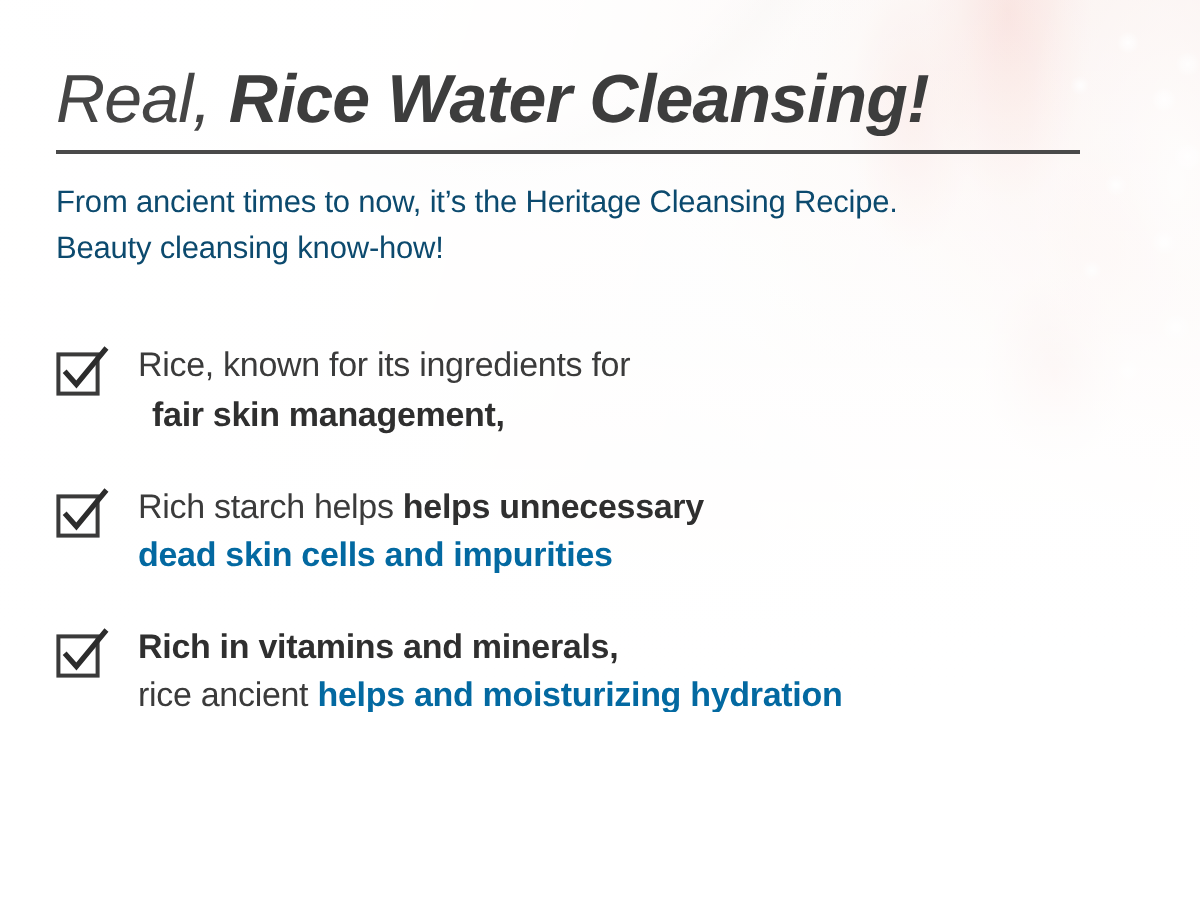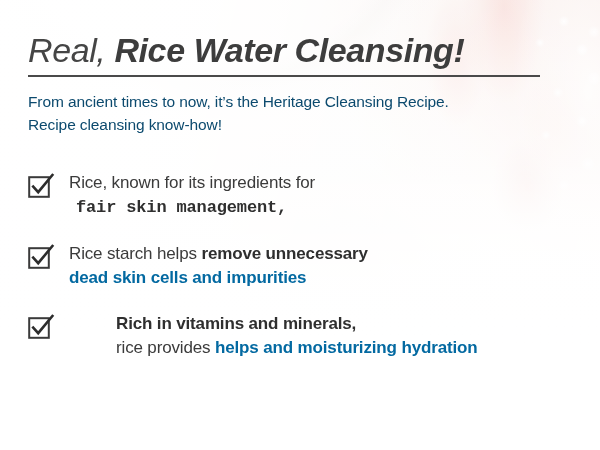--- a/index.html
+++ b/index.html
@@ -164,41 +164,41 @@
     margin: 0;
     padding: 0;
     list-style: none;
     padding-top: 34px;
   }
   .point {
     display: flex;
     align-items: flex-start;
     margin-bottom: 21px;
   }
-  .point:last-child { margin-bottom: 0; gap: 47px; }
+  .point:last-child { margin-bottom: 0; }
 
   .checkbox {
     flex: 0 0 auto;
     width: 26px;
     height: 26px;
     margin-top: 2px;
     margin-right: 15px;
     position: relative;
   }
   .checkbox svg { display: block; overflow: visible; }
 
   .point-text {
     font-size: 17px;
     line-height: 1.45;
     color: #3b3b3b;
     letter-spacing: -0.15px;
   }
   .point-text .b { font-weight: 700; color: #2f2f2f; }
   .point-text .pink { font-weight: 700; color: #0369a1; }
-  .line-indent { display: block; padding-left: 7px; font-family: Liberation Mono, monospace; }
+  .line-indent { display: block; padding-left: 7px; }
   .line { display: block; }
 </style>
 </head>
 <body>
 
 <div class="banner">
 
   <div class="photo">
     <div class="photo-layer ph-wash"></div>
     <div class="photo-layer ph-bowl"></div>
@@ -209,21 +209,21 @@
     <div class="photo-layer ph-veil-v"></div>
   </div>
 
   <div class="content">
 
     <h1 class="headline"><span>Real,</span><span class="strong"> Rice Water Cleansing!</span></h1>
     <div class="headline-rule"></div>
 
     <p class="subhead">
       <span class="line">From ancient times to now, it’s the Heritage Cleansing Recipe.</span>
-      <span class="line">Recipe cleansing know-how!</span>
+      <span class="line">Beauty cleansing know-how!</span>
     </p>
 
     <ul class="points">
 
       <li class="point">
         <span class="checkbox">
           <svg width="26" height="26" viewBox="0 0 26 26" aria-hidden="true">
             <rect x="1.2" y="4.2" width="19.6" height="19.6" fill="none" stroke="#3a3a3a" stroke-width="2"></rect>
             <path d="M5.2 13.6 L10.2 19.2 L24.4 2.0" fill="none" stroke="#2c2c2c" stroke-width="2.6" stroke-linecap="square" stroke-linejoin="miter"></path>
           </svg>
@@ -235,33 +235,33 @@
       </li>
 
       <li class="point">
         <span class="checkbox">
           <svg width="26" height="26" viewBox="0 0 26 26" aria-hidden="true">
             <rect x="1.2" y="4.2" width="19.6" height="19.6" fill="none" stroke="#3a3a3a" stroke-width="2"></rect>
             <path d="M5.2 13.6 L10.2 19.2 L24.4 2.0" fill="none" stroke="#2c2c2c" stroke-width="2.6" stroke-linecap="square" stroke-linejoin="miter"></path>
           </svg>
         </span>
         <span class="point-text">
-          <span class="line"><span>Rice starch helps </span><span class="b">remove unnecessary</span></span>
+          <span class="line"><span>Rich starch helps </span><span class="b">helps unnecessary</span></span>
           <span class="line"><span class="pink">dead skin cells and impurities</span></span>
         </span>
       </li>
 
       <li class="point">
         <span class="checkbox">
           <svg width="26" height="26" viewBox="0 0 26 26" aria-hidden="true">
             <rect x="1.2" y="4.2" width="19.6" height="19.6" fill="none" stroke="#3a3a3a" stroke-width="2"></rect>
             <path d="M5.2 13.6 L10.2 19.2 L24.4 2.0" fill="none" stroke="#2c2c2c" stroke-width="2.6" stroke-linecap="square" stroke-linejoin="miter"></path>
           </svg>
         </span>
         <span class="point-text">
           <span class="line"><span class="b">Rich in vitamins and minerals,</span></span>
-          <span class="line"><span>rice provides </span><span class="pink">helps and moisturizing hydration</span></span>
+          <span class="line"><span>rice ancient </span><span class="pink">helps and moisturizing hydration</span></span>
         </span>
       </li>
 
     </ul>
   </div>
 </div>
 
 </body></html>

